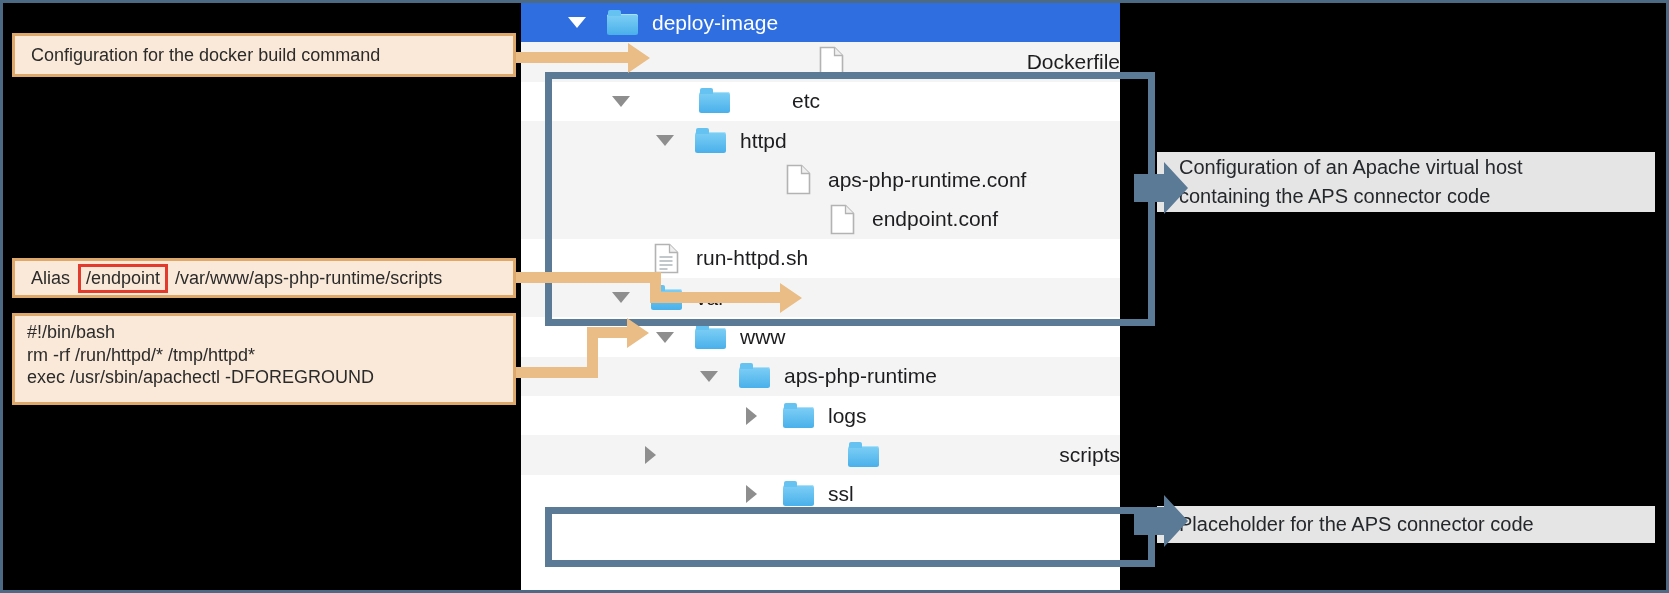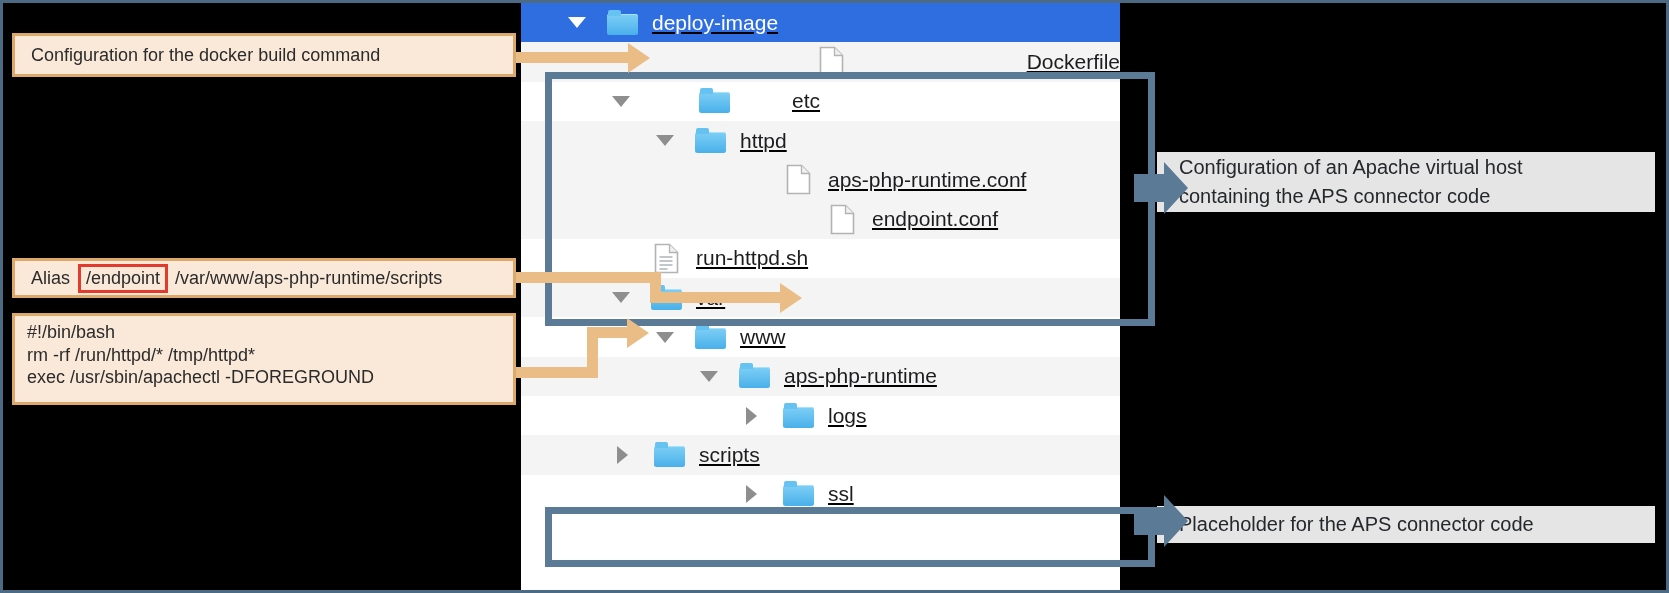--- a/index.html
+++ b/index.html
@@ -1,21 +1,21 @@
 <!DOCTYPE html>
 <html><head>
 <meta charset="utf-8">
 <style>
   html,body{margin:0;padding:0;background:#000;}
   #canvas{position:relative;width:1669px;height:593px;background:#000;overflow:hidden;
           font-family:"Liberation Sans",sans-serif;}
   .frame{position:absolute;inset:0;border:3px solid #4d6a84;z-index:40;pointer-events:none;}
 
   
-  #tree{position:absolute;left:521px;top:3px;width:599px;height:590px;background:#fff;z-index:1;text-decoration:underline;}
+  #tree{position:absolute;left:521px;top:3px;width:599px;height:590px;background:#fff;z-index:1;}
   .row{display:flex;align-items:center;height:39.3px;font-size:21px;color:#1d1d1f;white-space:nowrap;}
   .row.alt{background:#f4f4f5;}
   .row.selected{background:#2f6ee0;color:#fff;}
   .twisty{width:40px;display:flex;align-items:center;flex:none;}
   .tri-down{width:0;height:0;border-left:9px solid transparent;border-right:9px solid transparent;
             border-top:11px solid #8e8e8e;margin-left:2px;}
   .tri-right{width:0;height:0;border-top:9px solid transparent;border-bottom:9px solid transparent;
              border-left:11px solid #8e8e8e;margin-left:4px;}
   .selected .tri-down{border-top-color:#fff;}
   .icon-slot{width:32px;height:31px;flex:none;display:flex;align-items:center;justify-content:center;}
@@ -166,21 +166,21 @@
   <div class="row" style="padding-left: 221px;">
     <span class="twisty">
           <span class="tri-right"></span>
         </span>
     <span class="icon-slot">
           <span class="folder"></span>
         </span>
     <span class="label">logs</span>
   </div>
 
-  <div class="row alt" style="padding-left: 92px;">
+  <div class="row alt" style="padding-left: 120px; justify-content: space-between;">
     <span class="twisty">
           <span class="tri-right"></span>
         </span>
     <span class="icon-slot">
           <span class="folder"></span>
         </span>
     <span class="label">scripts</span>
   </div>
 
   <div class="row" style="padding-left: 221px;">

